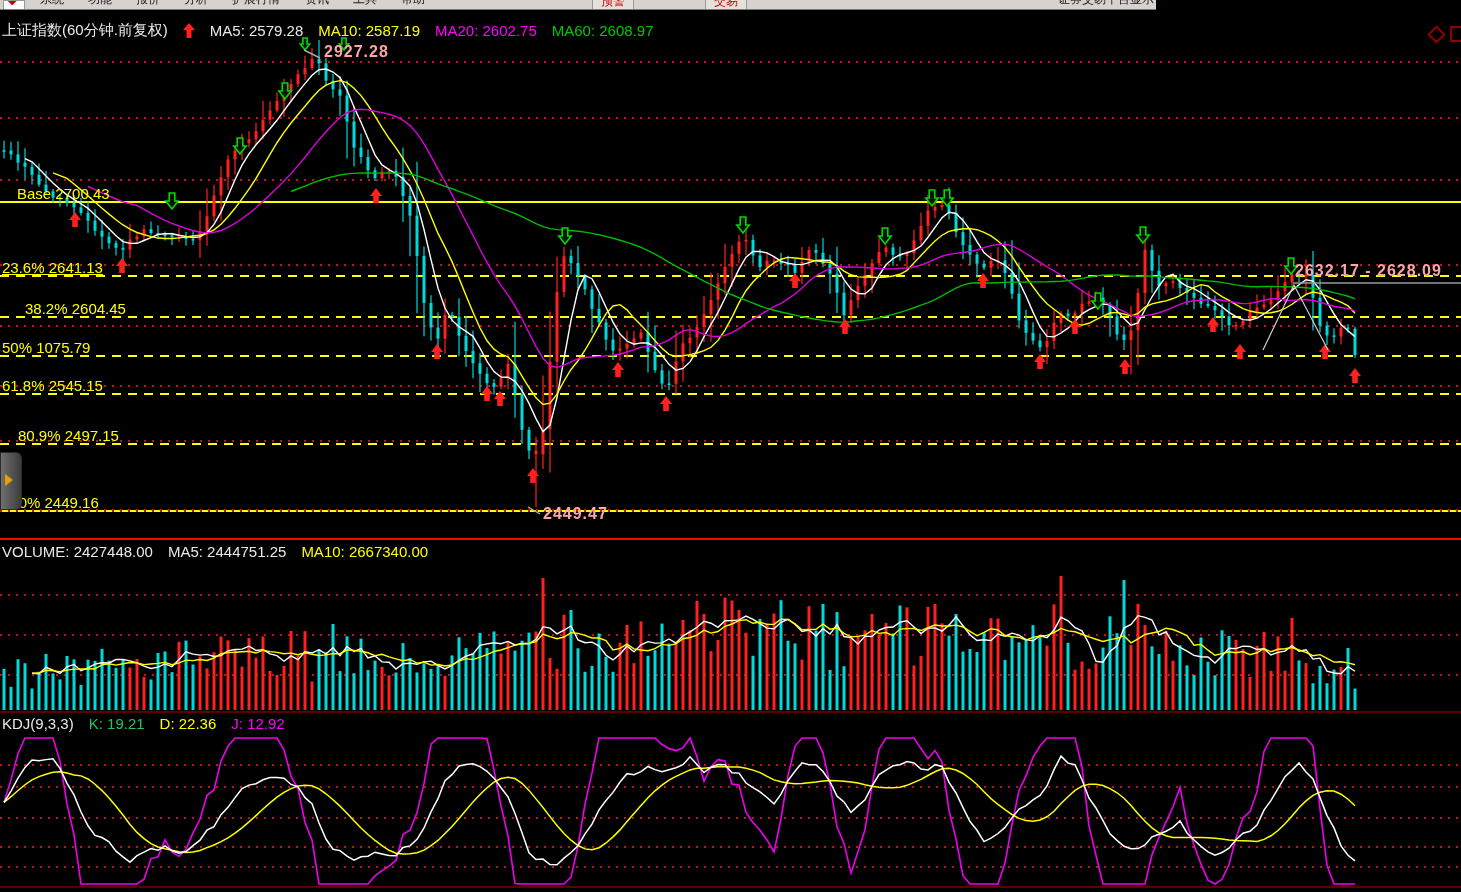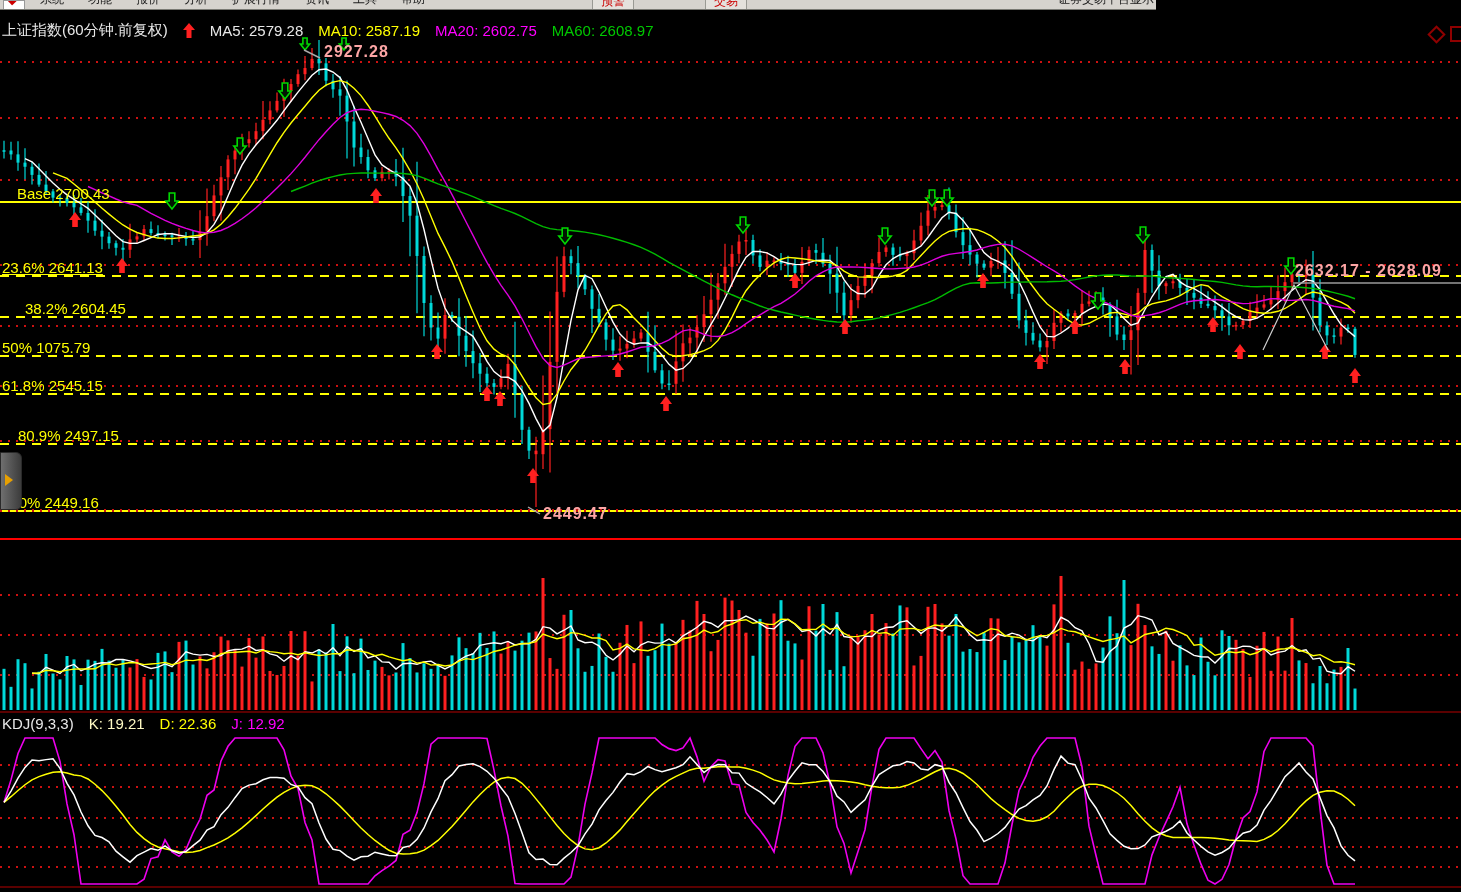--- a/index.html
+++ b/index.html
@@ -756,24 +756,29 @@
       <div class="fib-label" style="left: 2px; top: 427px; margin-left: 16px;">80.9% 2497.15</div>
       <div class="fib-label" style="left: 2px; top: 494px;">100% 2449.16</div>
     </div>
 
   <div id="annotations">
       <div class="annotation" style="left: 324px; top: 43px;">2927.28</div>
       <div class="annotation" style="left: 543px; top: 505px;">2449.47</div>
       <div class="annotation" style="left: 1295px; top: 262px; text-align: right;">2632.17 - 2628.09</div>
     </div>
 
+  <div class="pane-header" style="left:2px;top:543px;">
+    <span class="lbl" style="color:#e8e8e8">VOLUME: 2427448.00</span>
+    <span class="lbl" style="color:#e8e8e8">MA5: 2444751.25</span>
+    <span class="lbl" style="color:#ffff00">MA10: 2667340.00</span>
+  </div>
 
   <div class="pane-header" style="left:2px;top:715px;">
     <span class="lbl" style="color:#e8e8e8">KDJ(9,3,3)</span>
-    <span class="lbl" style="color:#fef9c3">K: 19.21</span>
+    <span class="lbl" style="color:#22c55e">K: 19.21</span>
     <span class="lbl" style="color:#ffff00">D: 22.36</span>
     <span class="lbl" style="color:#ff00ff">J: 12.92</span>
   </div>
 
   <div id="side-handle">
     <div class="tri"></div>
   </div>
 
 </div>
 

